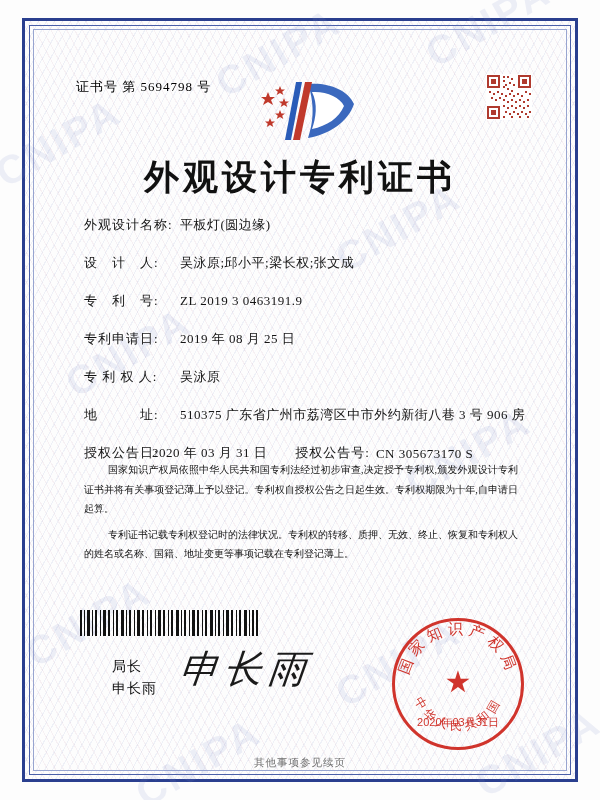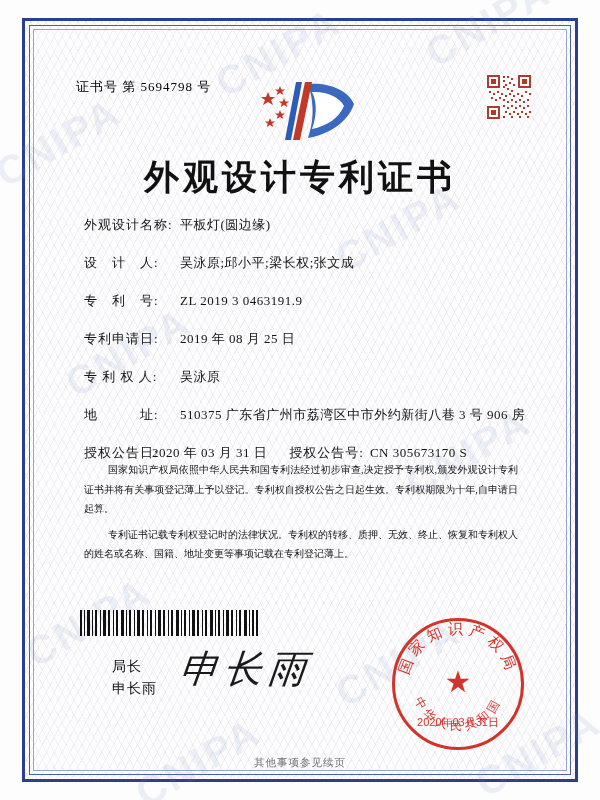--- a/index.html
+++ b/index.html
@@ -141,21 +141,21 @@
   .field-label {
     letter-spacing: 1px;
     flex: none;
   }
   .lab-w1 { width: 96px; }
   .lab-w2 { width: 68px; }
   .field-value {
     letter-spacing: 0.5px;
   }
   .row-split { display: flex; align-items: baseline; }
-  .row-split .second { margin-left: 22px; display: flex; align-items: center; }
+  .row-split .second { margin-left: 28px; display: flex; align-items: flex-end; }
 
   .paragraphs {
     position: absolute;
     left: 44px;
     top: 424px;
     width: 434px;
     font-size: 10px;
     line-height: 1.95;
     color: #141414;
     text-align: justify;

